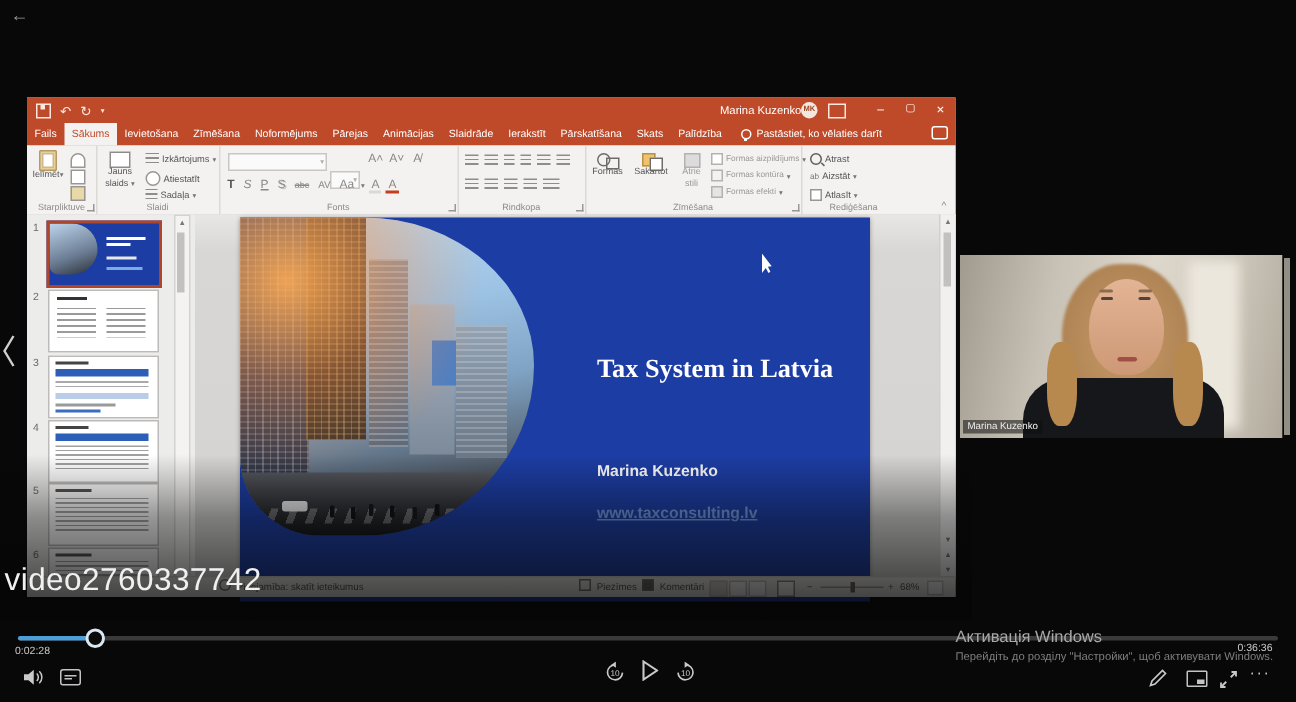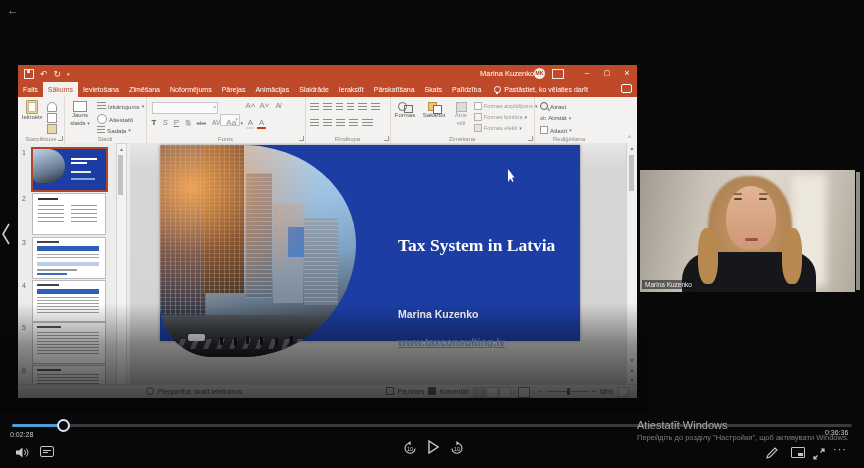--- a/index.html
+++ b/index.html
@@ -72,21 +72,21 @@
   .workarea{left:0;top:78px;width:100%;height:242px;background:#dddcdb;}
   .thumbs{left:0;top:0;width:112px;height:100%;background:#ececeb;border-right:1px solid #c9c7c5;}
   .tnum{position:absolute;left:4px;font-size:7px;color:#6a6a6a;}
   .thumb{position:absolute;left:14px;width:72px;height:40px;background:#fff;border:1px solid #bdbbb9;overflow:hidden;cursor:pointer;}
   .thumb.sel{border:2px solid #b1452a;left:13px;width:73px;height:41px;}
   .tscroll{right:3px;top:0;width:9px;height:100%;background:#f4f3f2;border:1px solid #d4d2d0;}
   .sarrow{position:absolute;left:0;width:100%;text-align:center;font-size:5px;color:#777;}
   .sthumb{position:absolute;left:1px;width:5px;background:#c3c1bf;}
   
   .canvas{left:112px;top:0;right:0;height:100%;background:linear-gradient(#e8e7e6,#d8d7d6 10%,#d4d3d2);}
-  .slide{left:30px;top:2px;width:420px;height:196px;background:#1c3da4;box-shadow:0 0 3px rgba(0,0,0,.35);}
+  .slide{left:30px;top:2px;width:420px;height:256px;background:#1c3da4;box-shadow:0 0 3px rgba(0,0,0,.35);}
   .blob{left:0;top:0;width:196px;height:212px;border-radius:0 150px 150px 70px/0 130px 150px 70px;overflow:hidden;}
   .sky{left:0;top:0;width:100%;height:100%;background:linear-gradient(170deg,#bdd9ef 0%,#9cc2e4 32%,#7fa3c4 55%,#55616f 78%,#22252a 100%);}
   .bld{position:absolute;}
   .street{left:0;bottom:0;width:100%;height:42px;background:linear-gradient(#53565c,#141519);}
   .cross{left:6px;bottom:8px;width:150px;height:10px;background:repeating-linear-gradient(90deg,rgba(255,255,255,.30) 0 5px,transparent 5px 13px);transform:skewX(-20deg);}
   .car{left:28px;bottom:16px;width:17px;height:7px;background:#e9e9ec;border-radius:2px;}
   .people{left:60px;bottom:12px;width:3px;height:8px;background:#101115;border-radius:1px;
           box-shadow:14px 1px 0 #101115,26px -1px 0 #15161b,40px 0 0 #101115,55px 1px 0 #15161b,70px -1px 0 #101115;}
   .flare{left:0;top:0;width:100%;height:100%;background:radial-gradient(circle at 16% 20%,rgba(255,172,84,.9),rgba(255,140,60,.35) 28%,transparent 55%);}
   .slide-title{left:238px;top:90px;width:160px;color:#fff;font-family:"Liberation Serif",serif;font-weight:bold;font-size:17.5px;line-height:1.15;}
@@ -437,20 +437,21 @@
     <div class="abs wc-eye" style="left:119px;"></div>
     <div class="abs wc-mouth"></div>
     <div class="abs wc-body"></div>
     <div class="abs" style="left:58px;top:58px;width:20px;height:56px;background:#b8894f;border-radius:40%;"></div>
     <div class="abs" style="left:142px;top:58px;width:20px;height:56px;background:#b8894f;border-radius:40%;"></div>
     <div class="abs wc-label">Marina Kuzenko</div>
   </div>
   <div class="abs wc-strip"></div>
 
   <div class="abs fade"></div>
+  <div class="abs filename">video2760337742</div>
 
   <div class="abs seek-track">
     <div class="abs seek-fill"></div>
   </div>
   <div class="abs seek-handle"></div>
   <div class="abs cur-time">0:02:28</div>
   <div class="abs dur-time">0:36:36</div>
 
   <div class="abs ctl" style="left:16px;top:444px;">
     <svg width="13" height="11" viewBox="0 0 13 11">
@@ -476,21 +477,21 @@
       </svg>
   </div>
   <div class="abs ctl" style="left:450px;top:441px;">
     <svg width="14" height="14" viewBox="0 0 14 14">
         <path d="M7 2.2 A5 5 0 1 1 2 7.4" fill="none" stroke="#c9c9c9" stroke-width="1.1"></path>
         <path d="M6.4 0 L9.4 2.2 L6.4 4.2 Z" fill="#c9c9c9"></path>
         <text x="7" y="9.8" font-size="5.5" fill="#c9c9c9" text-anchor="middle" font-family="Liberation Sans,sans-serif">10</text>
       </svg>
   </div>
 
-  <div class="abs act-title">Atiestatīt Windows</div>
+  <div class="abs act-title">Активація Windows</div>
   <div class="abs act-sub">Перейдіть до розділу "Настройки", щоб активувати Windows.</div>
 
   <div class="abs ctl" style="left:766px;top:445px;">
     <svg width="12" height="12" viewBox="0 0 12 12">
         <path d="M1 11 L2 8 L9 1 L11 3 L4 10 Z" fill="none" stroke="#c9c9c9" stroke-width="1.1"></path>
       </svg>
   </div>
   <div class="abs pip-icon ctl">
       <i></i>
     </div>

